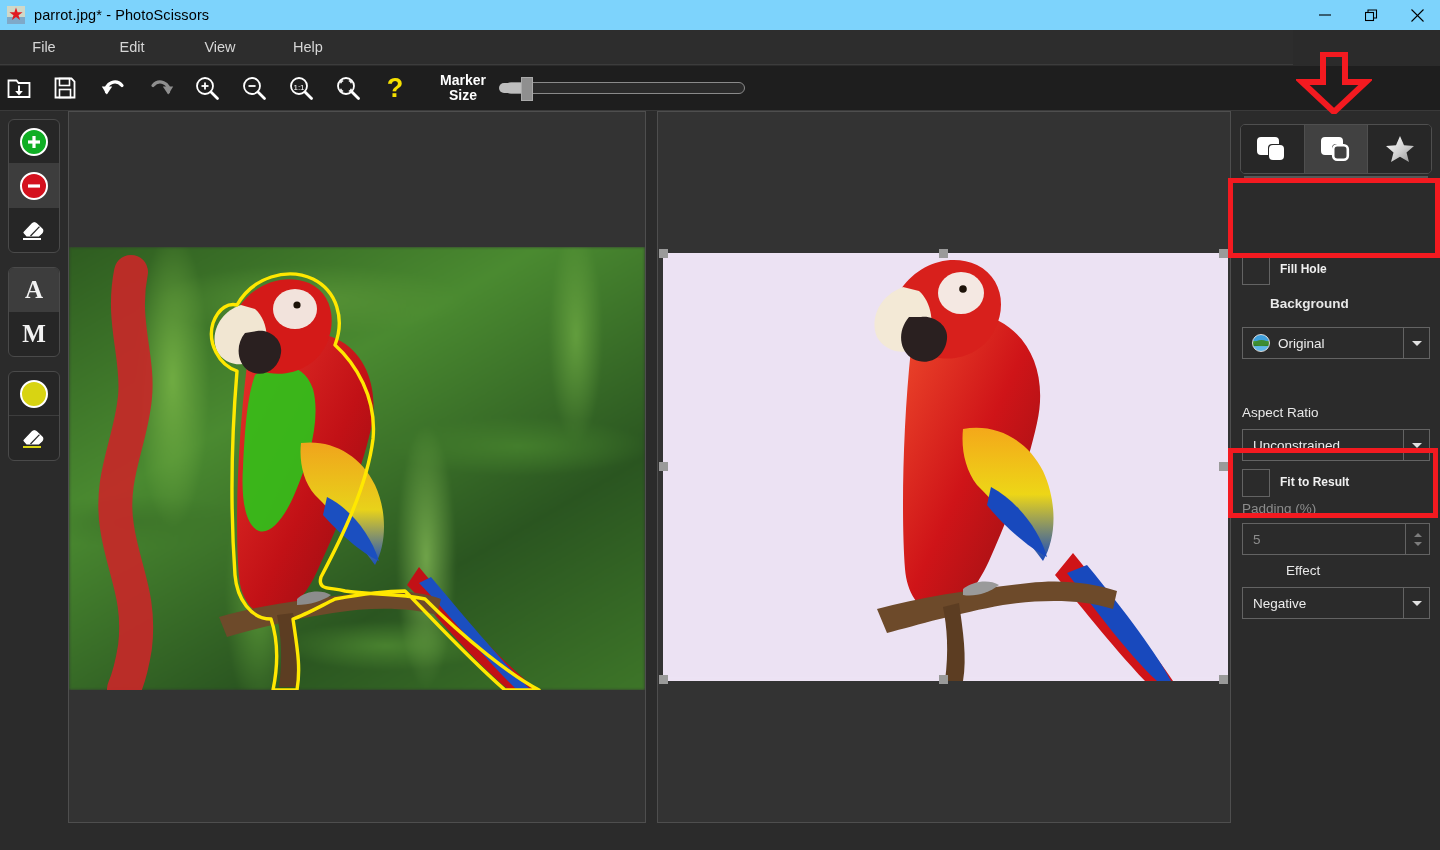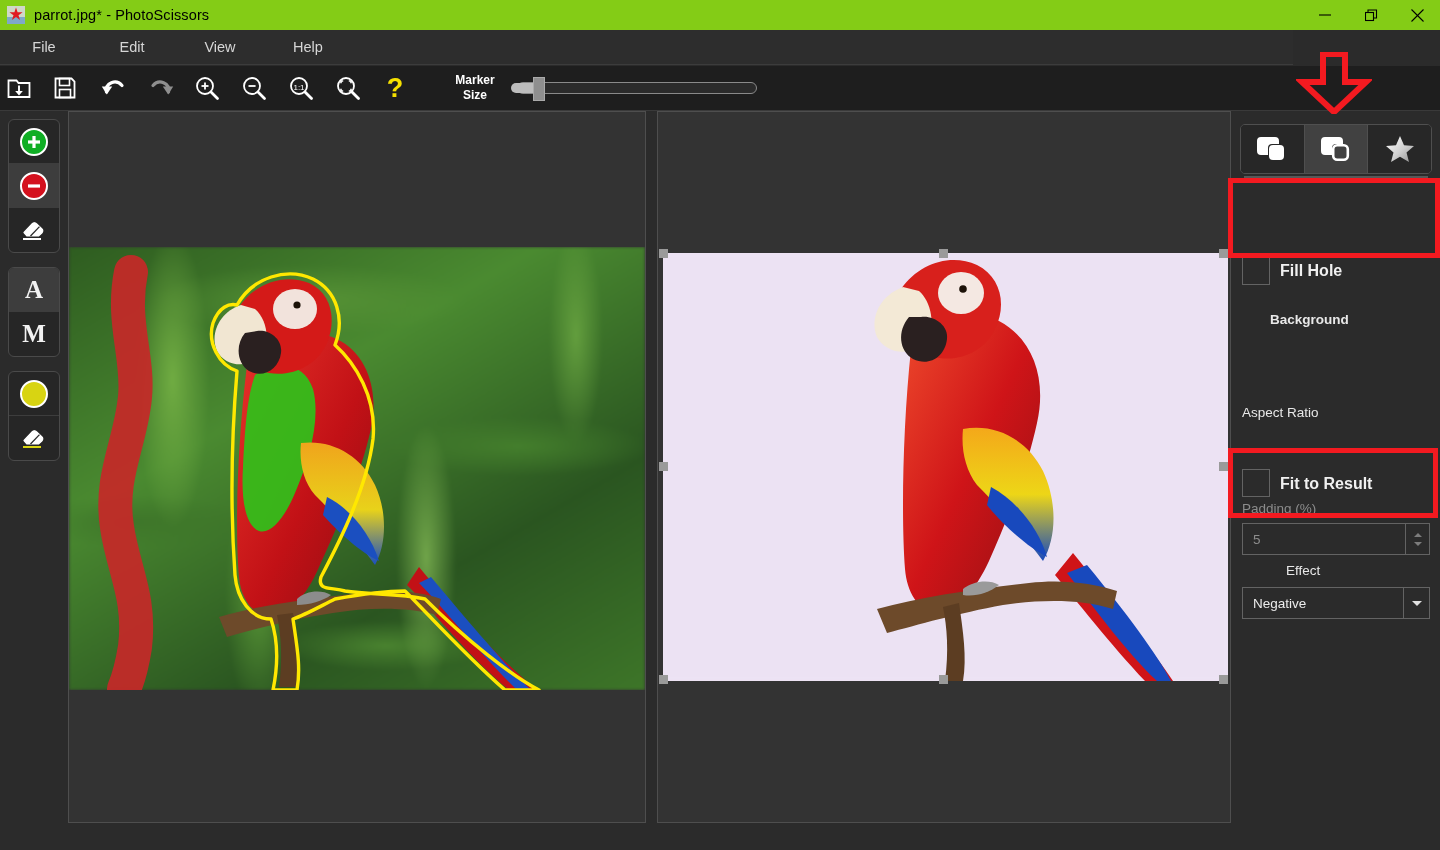--- a/index.html
+++ b/index.html
@@ -7,21 +7,21 @@
     width: 1440px; height: 850px;
     background: #2b2b2b;
     font-family: "Liberation Sans", sans-serif;
     overflow: hidden;
   }
   * { box-sizing: border-box; }
 
   
   .titlebar {
     position: absolute; left: 0; top: 0; width: 1440px; height: 30px;
-    background: #84cc16; display: flex; align-items: center;
+    background: #7dd3fc; display: flex; align-items: center;
   }
   .title-icon { width: 18px; height: 18px; margin-left: 7px; position: relative; }
   .title-text {
     font-size: 14.5px; color: #000; margin-left: 9px; letter-spacing: .1px;
   }
   .wincontrols { position: absolute; right: 0; top: 0; height: 30px; display: flex; }
   .wc {
     width: 46px; height: 30px; display: flex; align-items: center; justify-content: center;
   }
 
@@ -38,22 +38,22 @@
   
   .toolbar {
     position: absolute; left: 0; top: 66px; width: 1440px; height: 45px;
     background: #1e1e1e; display: flex; align-items: center;
     border-bottom: 1px solid #3a3a3a;
   }
   .tb-btn {
     width: 47px; height: 40px; display: flex; align-items: center; justify-content: flex-start;
   }
   .marker-label {
-    color: #ffffff; font-size: 12px; font-weight: bold; line-height: 15px;
-    width: 56px; text-align: center; margin-left: 18px;
+    color: #ffffff; font-size: 14px; font-weight: bold; line-height: 15px;
+    width: 56px; text-align: center; margin-left: 6px;
   }
   .slider-wrap { position: relative; width: 248px; height: 40px; margin-left: 6px; }
   .slider-track {
     position: absolute; left: 8px; top: 14px; width: 240px; height: 12px;
     border: 1px solid #8a8a8a; border-radius: 6px; background: #2b2b2b;
   }
   .slider-fill {
     position: absolute; left: 2px; top: 15px; width: 28px; height: 10px;
     background: #bdbdbd; border-radius: 5px;
   }
@@ -186,21 +186,21 @@
     width: 26px; height: 100%; border-left: 1px solid #636363;
     display: flex; align-items: center; justify-content: center;
   }
   .combo-spin {
     width: 24px; height: 100%; border-left: 1px solid #636363;
     display: flex; flex-direction: column; align-items: center; justify-content: center; gap: 5px;
   }
   .chk {
     position: absolute; width: 28px; height: 28px; background: #2b2b2b; border: 1px solid #636363;
   }
-  .chk-label { position: absolute; color: #f0f0f0; font-size: 16px; font-weight: bold; }
+  .chk-label { position: absolute; color: #f0f0f0; font-size: 12px; font-weight: bold; }
 
   .globe {
     width: 18px; height: 18px; border-radius: 50%; margin-left: 9px;
     background: linear-gradient(180deg,#3fa0dc 0%,#3fa0dc 38%,#4a9c3a 40%,#2f7a28 70%,#5fb7e8 72%,#5fb7e8 100%);
     border: 1px solid #dcdcdc; position: relative; overflow: hidden; flex: none;
   }
   .globe::after {
     content: ""; position: absolute; left: 2px; top: 5px; width: 13px; height: 6px;
     background: #3e8c32; border-radius: 50%;
   }
@@ -550,26 +550,39 @@
               <stop offset="55%" stop-color="#d0d0d0"></stop>
               <stop offset="100%" stop-color="#8e8e8e"></stop>
           </linearGradient>
         </defs>
         <path d="M17 2 L21 11.2 L31 12 L23.5 18.6 L26 28 L17 22.8 L8 28 L10.5 18.6 L3 12 L13 11.2 Z" fill="url(#starG)"></path>
       </svg>
     </div>
   </div>
   <div class="tabstrip-underline"></div>
 
-  <div class="sec-label bold" style="left:10px; top:201px;padding-left:28px;">Background</div>
+  <div class="sec-label bold" style="left:10px; top:185px;padding-left:28px;">Background</div>
+  <div class="combo" style="left:10px; top:216px; width:188px;">
+    <span class="globe"></span>
+    <span class="combo-text" style="padding-left:8px;">Original</span>
+    <span class="combo-arrow">
+      <span class="caret-down"></span>
+    </span>
+  </div>
 
   <div class="chk" style="left:10px; top:146px;"></div>
   <div class="chk-label" style="left:48px; top:151px;">Fill Hole</div>
 
   <div class="sec-label" style="left:10px; top:294px;">Aspect Ratio</div>
+  <div class="combo" style="left:10px; top:318px; width:188px;">
+    <span class="combo-text">Unconstrained</span>
+    <span class="combo-arrow">
+      <span class="caret-down"></span>
+    </span>
+  </div>
 
   <div class="chk" style="left:10px; top:358px;"></div>
   <div class="chk-label" style="left:48px; top:364px;">Fit to Result</div>
 
   <div class="sec-label dim" style="left:10px; top:390px;">Padding (%)</div>
   <div class="combo" style="left:10px; top:412px; width:188px;">
     <span class="combo-text dim">5</span>
     <span class="combo-spin">
       <span class="caret-up-s dim"></span>
       <span class="caret-down-s dim"></span>

